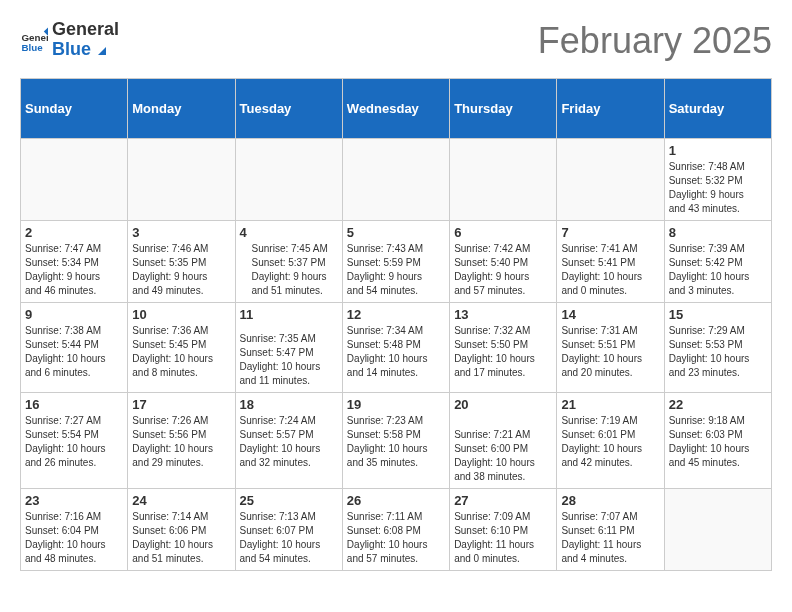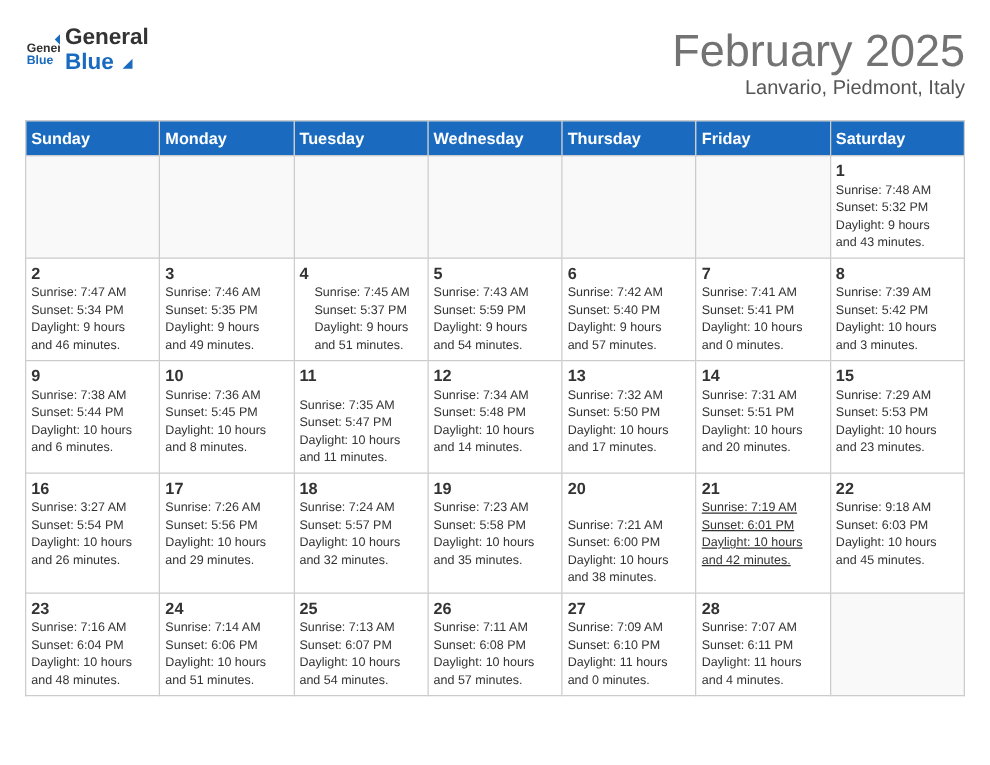--- a/index.html
+++ b/index.html
@@ -5,21 +5,21 @@
     * { box-sizing: border-box; margin: 0; padding: 0; }
     body { font-family: Arial, sans-serif; background: #fff; width: 792px; min-height: 612px; }
     .page { padding: 20px; }
     .header { display: flex; justify-content: space-between; align-items: flex-start; margin-bottom: 16px; }
     .logo { display: flex; align-items: center; }
     .logo-icon { width: 28px; height: 28px; margin-right: 4px; }
     .title-block { text-align: right; }
     .month-title { font-size: 36px; font-weight: normal; color: #737373; }
     .location { font-size: 16px; color: #555; }
     table { width: 100%; border-collapse: collapse; }
-    thead tr th { background: #1a6bbf; color: #fff; padding: 6px 4px; font-size: 13px; font-weight: bold; text-align: left; border: 1px solid #ccc; }
+    thead tr th { background: #1a6bbf; color: #fff; padding: 22px 4px; font-size: 13px; font-weight: bold; text-align: left; border: 1px solid #ccc; }
     tbody tr td { border: 1px solid #ccc; padding: 4px; vertical-align: top; font-size: 10.5px; color: #333; min-height: 80px; height: 80px; width: calc(100%/7); background: #fff; }
     tbody tr td.empty { background: #f9f9f9; }
     .day-num { font-size: 13px; font-weight: bold; display: block; margin-bottom: 2px; }
     .day-info { font-size: 10px; line-height: 1.4; color: #333; }
   </style>
 </head>
 <body>
 
 <div class="page">
   <div class="header">
@@ -35,21 +35,20 @@
           <span>General</span>
         </div>
         <div style="font-size:18px;font-weight:bold;color:#1a6bbf;line-height:1.1;">
           <span>Blue</span>
           <span style="display:inline-block;width:0;height:0;border-left:8px solid transparent;border-bottom:8px solid #1a6bbf;margin-left:2px;"></span>
         </div>
       </div>
     </div>
     <div class="title-block">
       <div class="month-title">February 2025</div>
-      <div class="location">Lanvario, Piedmont, Italy</div>
     </div>
   </div>
 
   <table>
     <thead>
       <tr id="thead-row">
           <th>Sunday</th>
           <th>Monday</th>
           <th>Tuesday</th>
           <th>Wednesday</th>
@@ -172,21 +171,21 @@
             <span class="day-num">15</span>
             <div class="day-info" style="white-space: pre-line;">Sunrise: 7:29 AM
 Sunset: 5:53 PM
 Daylight: 10 hours
 and 23 minutes.</div>
           </td>
         </tr>
         <tr>
           <td>
             <span class="day-num">16</span>
-            <div class="day-info" style="white-space: pre-line;">Sunrise: 3:27 AM
+            <div class="day-info" style="white-space: pre-line;">Sunrise: 7:27 AM
 Sunset: 5:54 PM
 Daylight: 10 hours
 and 26 minutes.</div>
           </td>
           <td>
             <span class="day-num">17</span>
             <div class="day-info" style="white-space: pre-line;">Sunrise: 7:26 AM
 Sunset: 5:56 PM
 Daylight: 10 hours
 and 29 minutes.</div>
@@ -207,21 +206,21 @@
           </td>
           <td>
             <span class="day-num">20</span>
             <div class="day-info" style="white-space: pre-line; margin-top: 16px;">Sunrise: 7:21 AM
 Sunset: 6:00 PM
 Daylight: 10 hours
 and 38 minutes.</div>
           </td>
           <td>
             <span class="day-num">21</span>
-            <div class="day-info" style="white-space: pre-line; text-decoration: underline;">Sunrise: 7:19 AM
+            <div class="day-info" style="white-space: pre-line;">Sunrise: 7:19 AM
 Sunset: 6:01 PM
 Daylight: 10 hours
 and 42 minutes.</div>
           </td>
           <td>
             <span class="day-num">22</span>
             <div class="day-info" style="white-space: pre-line;">Sunrise: 9:18 AM
 Sunset: 6:03 PM
 Daylight: 10 hours
 and 45 minutes.</div>

